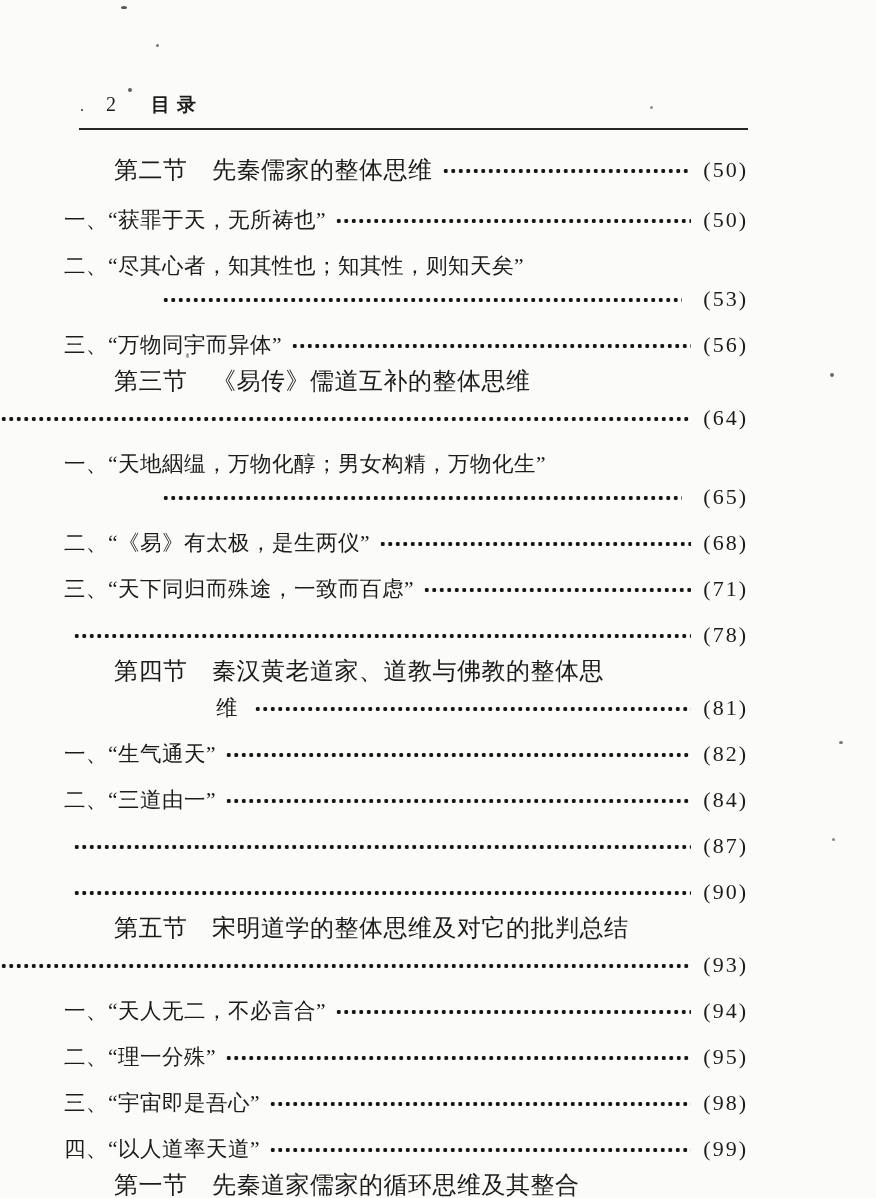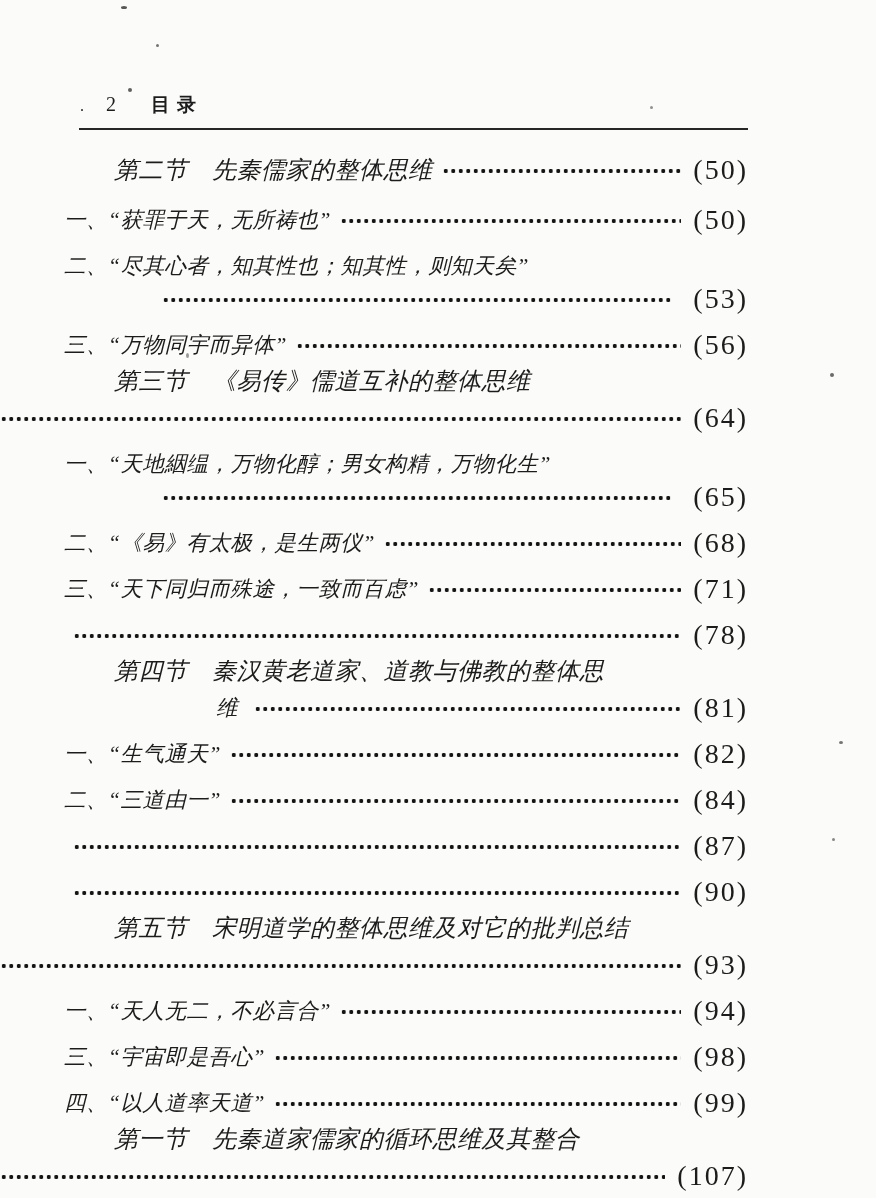--- a/index.html
+++ b/index.html
@@ -31,33 +31,33 @@
   .toc {
     position: absolute; top: 150px; left: 0; right: 0;
   }
   .row {
     display: flex; align-items: center;
     padding-right: 128px;
     height: 33px;
     font-size: 21.5px;
     white-space: nowrap;
   }
-  .row .txt { letter-spacing: 0.5px; font-style: italic; }
+  .row .txt { letter-spacing: 0.5px; }
   .leader {
     flex: 1 1 auto;
     align-self: center;
     height: 6px;
     margin: 2px 12px 0 9px;
     background-image: radial-gradient(circle, #141414 1.9px, transparent 2.3px);
     background-size: 7.5px 6px;
     background-repeat: repeat-x;
     background-position: left center;
   }
   .pagenum {
-    font-size: 28px;
+    font-size: 22px;
     letter-spacing: 2px;
     white-space: nowrap;
     flex: 0 0 auto;
   }
 
   .lvl-chapter       { padding-left: 84px;  height: 40px; font-size: 25px; font-weight: 700; }
   .lvl-chapter .pagenum { font-weight: 400; font-size: 21px; }
   .lvl-section       { padding-left: 114px; height: 40px; font-size: 24px; }
   .lvl-item          { padding-left: 64px; margin-top: 13px; }
   .lvl-item-cont     { padding-left: 153px; gap: 9px; }
@@ -176,20 +176,25 @@
         <span class="txt"></span>
         <span class="leader"></span>
         <span class="pagenum">(93)</span>
       </div>
       <div class="row lvl-item">
         <span class="txt">一、“天人无二，不必言合”</span>
         <span class="leader"></span>
         <span class="pagenum">(94)</span>
       </div>
       <div class="row lvl-item">
+        <span class="txt">二、“理一分殊”</span>
+        <span class="leader"></span>
+        <span class="pagenum">(95)</span>
+      </div>
+      <div class="row lvl-item">
         <span class="txt">三、“宇宙即是吾心”</span>
         <span class="leader"></span>
         <span class="pagenum">(98)</span>
       </div>
       <div class="row lvl-item">
         <span class="txt">四、“以人道率天道”</span>
         <span class="leader"></span>
         <span class="pagenum">(99)</span>
       </div>
       <div class="row lvl-section">

